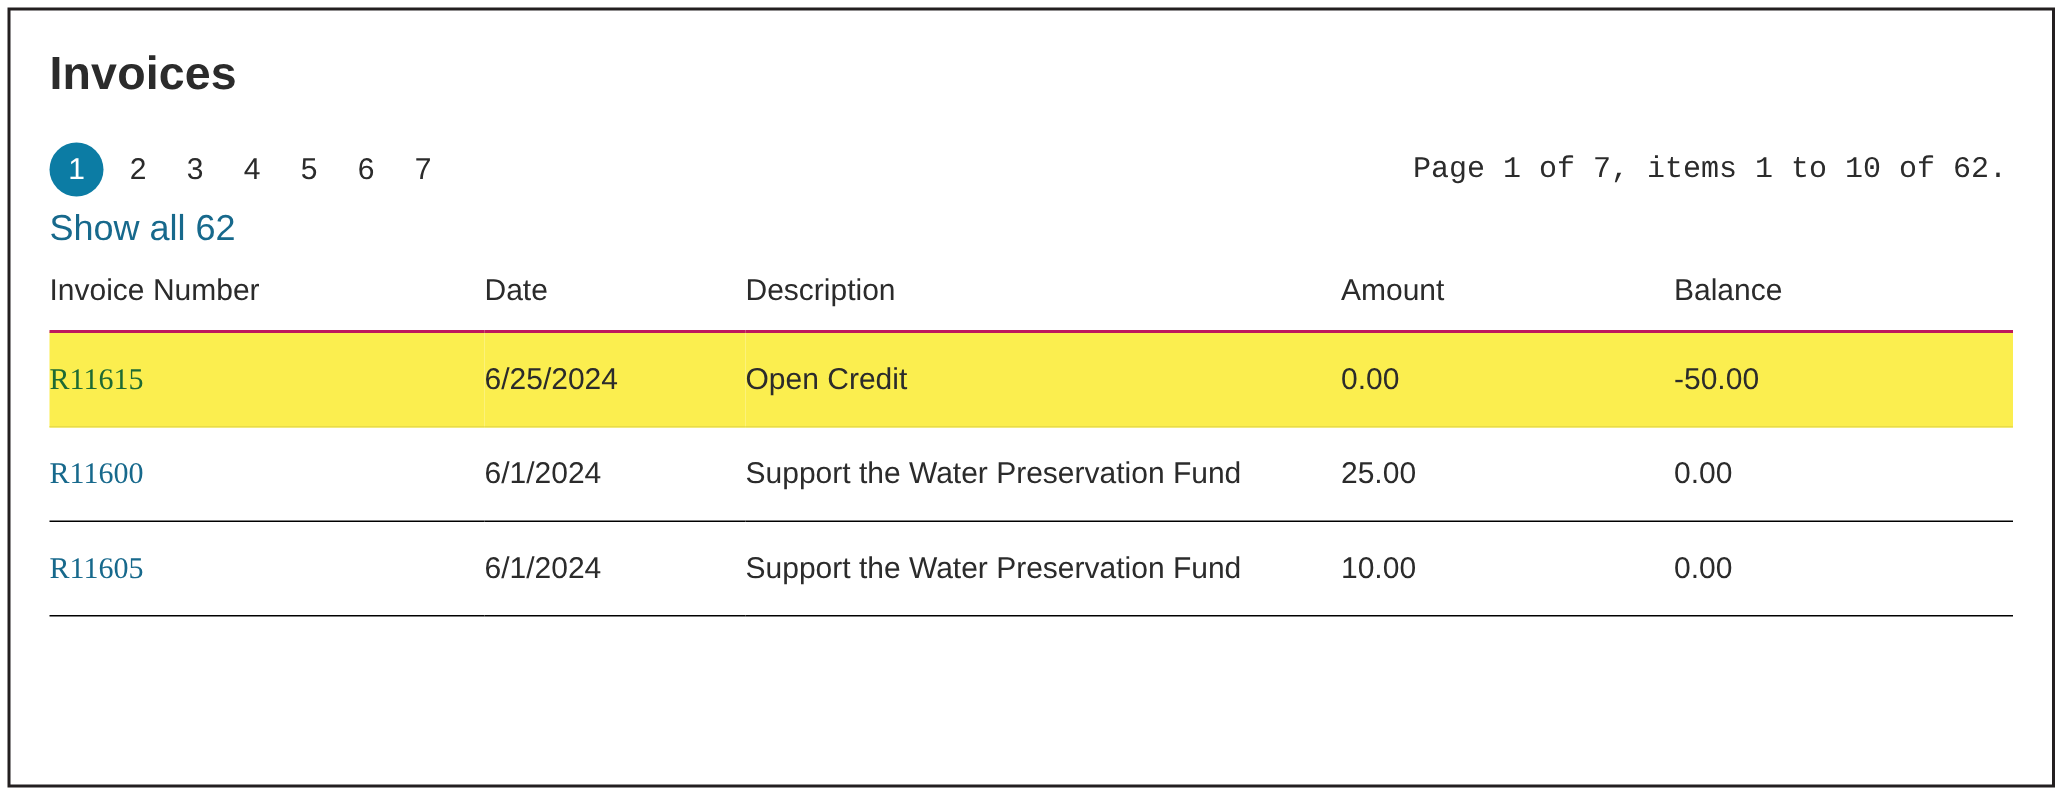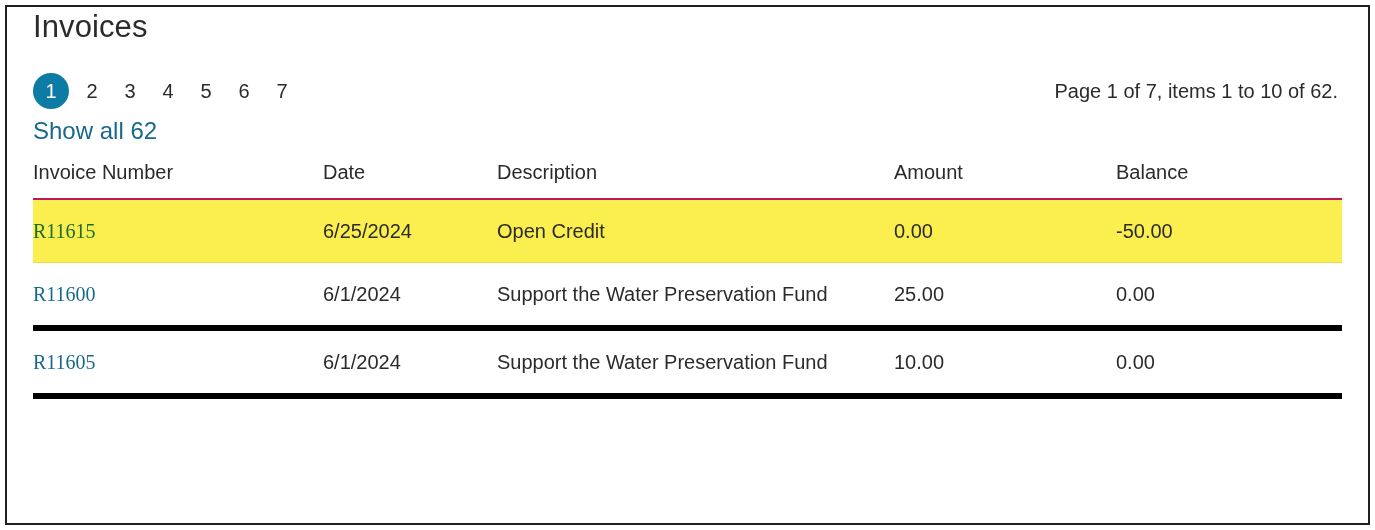--- a/index.html
+++ b/index.html
@@ -32,22 +32,23 @@
     border: 2px solid #231f20;
     overflow: hidden;
   }
 
   .card-inner {
     padding: 0 26px;
   }
 
   .page-title {
     margin: 0;
+    padding-top: 22px;
     font-size: 31px;
-    font-weight: 400;
+    font-weight: 700;
     line-height: 40px;
     color: #2b2b2b;
     letter-spacing: 0.1px;
   }
 
   
   .pager-row {
     display: flex;
     align-items: center;
     justify-content: space-between;
@@ -80,20 +81,21 @@
     background: #0c7ca4;
     color: #ffffff;
     margin-right: 4px;
   }
 
   .pager-info {
     font-size: 20px;
     color: #2b2b2b;
     white-space: nowrap;
     padding-right: 4px;
+    font-family: Liberation Mono, monospace;
   }
 
   .show-all {
     display: inline-block;
     margin-top: 8px;
     font-size: 24px;
     color: #17698c;
     text-decoration: none;
     cursor: pointer;
   }
@@ -113,21 +115,21 @@
     text-align: left;
     padding: 0 0 14px 0;
     border-bottom: 2px solid #be185d;
     vertical-align: bottom;
   }
 
   table.invoices td {
     font-size: 20px;
     color: #2b2b2b;
     padding: 20px 0 19px 0;
-    border-bottom: 6px solid #000000;
+    border-bottom: 1px solid #000000;
     vertical-align: middle;
   }
 
   .col-invoice { width: 290px; }
   .col-date    { width: 174px; }
   .col-desc    { width: auto; }
   .col-amount  { width: 222px; }
   .col-balance { width: 226px; }
 
   th.num, td.num { text-align: left; }

